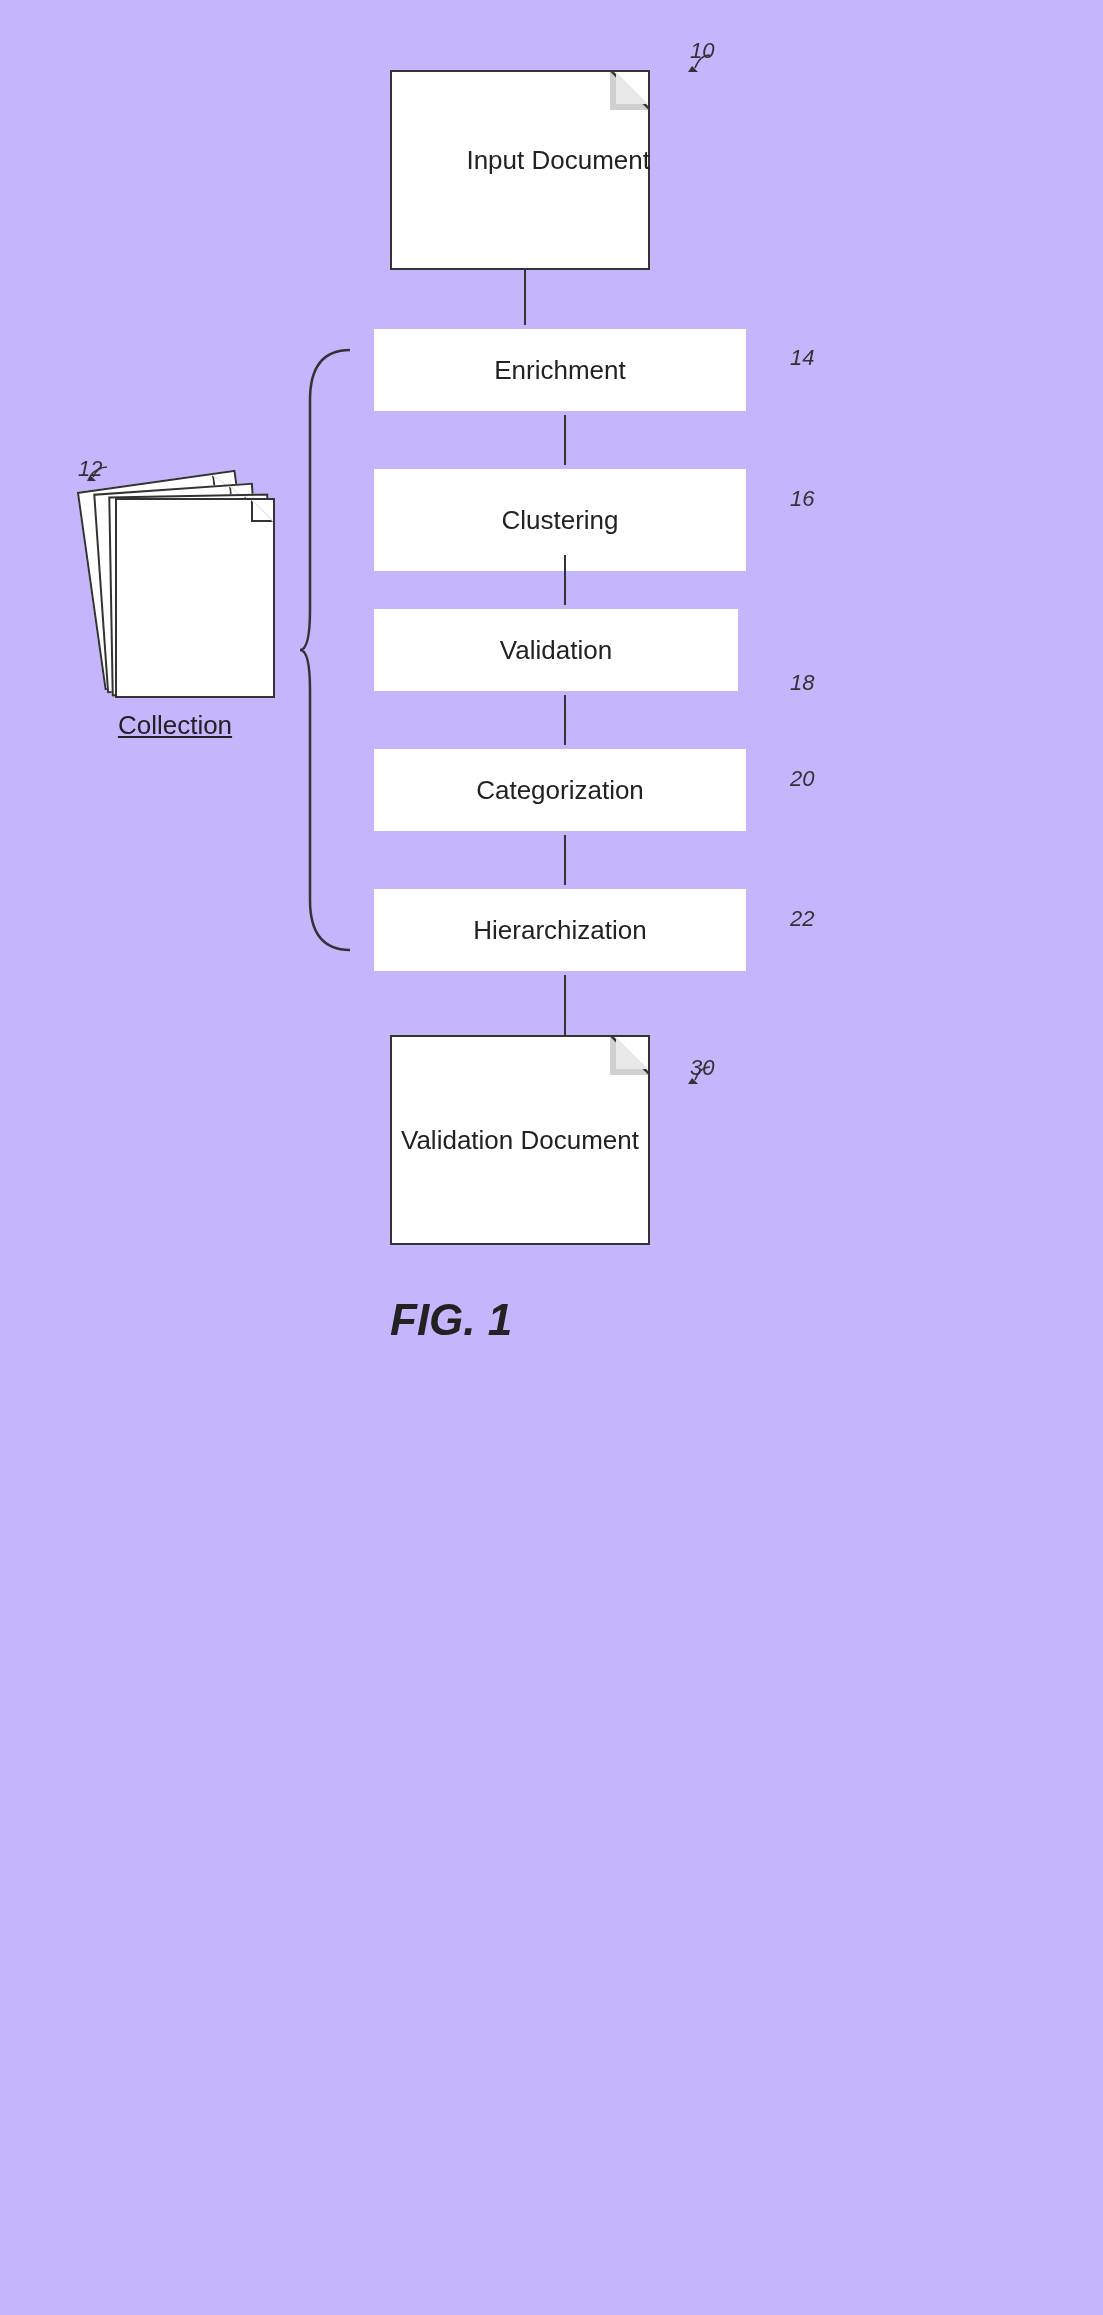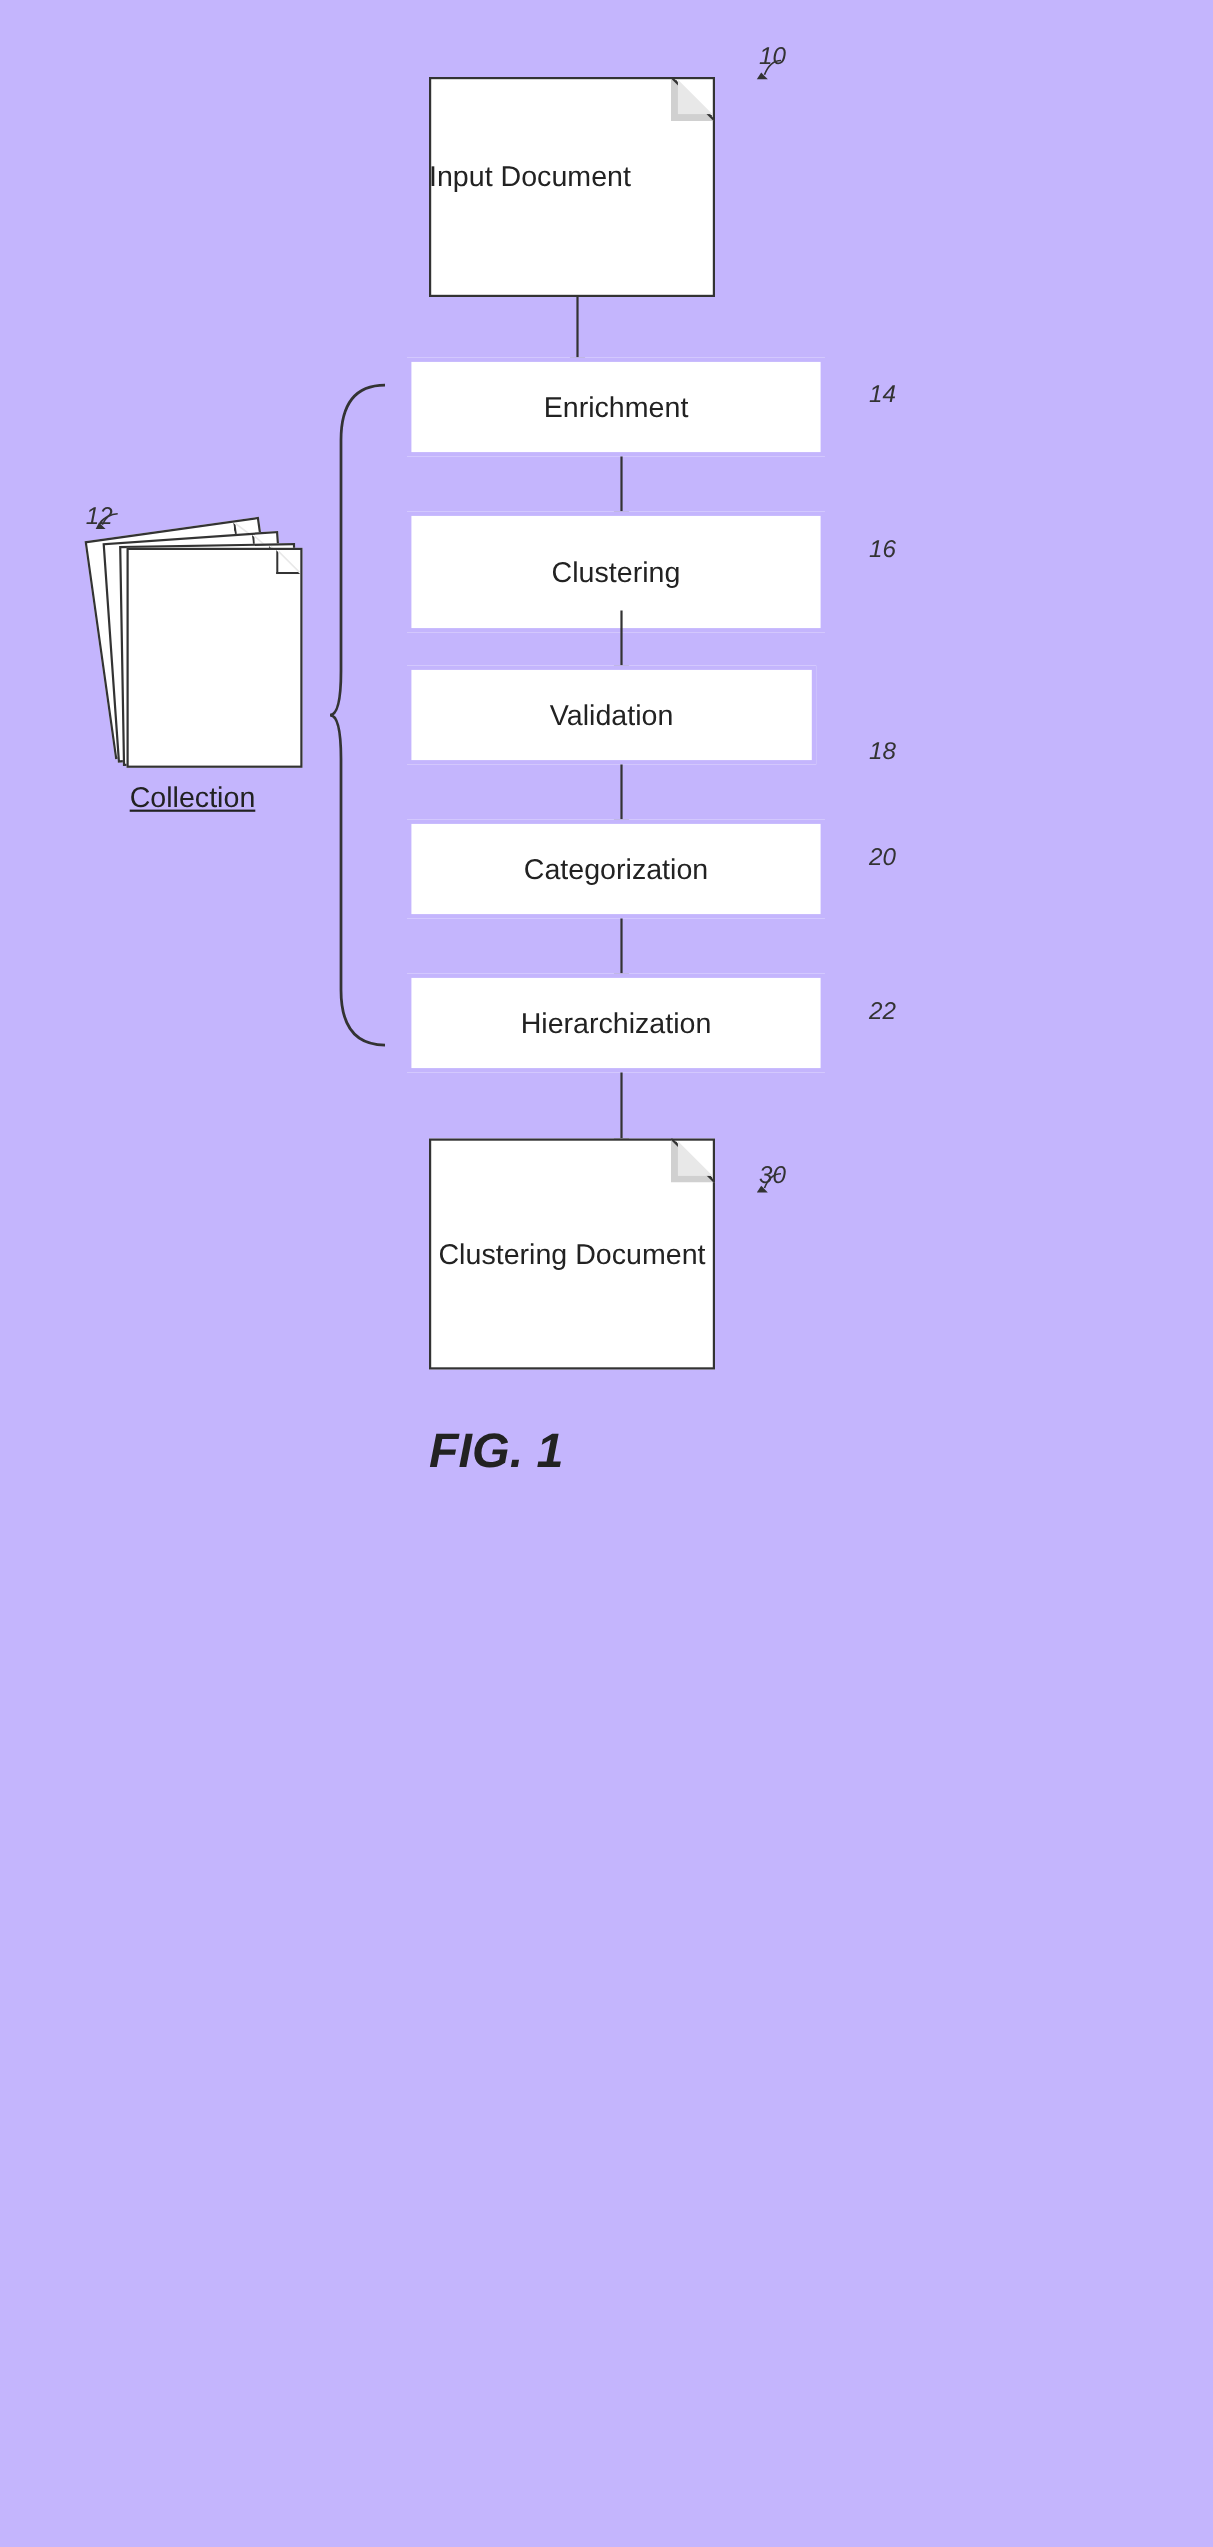--- a/index.html
+++ b/index.html
@@ -158,21 +158,21 @@
     <polygon points="12,16 18,22 8,22" fill="#333"></polygon>
   </svg>
 
   <div class="doc-shape" style="left: 390px; top: 70px; width: 260px; height: 200px;">
 
     <svg style="position:absolute; top:-2px; right:-2px; width:40px; height:40px;">
       <polygon points="0,0 40,40 0,40" fill="#d0d0d0"></polygon>
       <polyline points="0,0 40,40" stroke="#333" stroke-width="2" fill="none"></polyline>
     </svg>
   </div>
-  <div style="position:absolute; left:390px; top:70px; width:260px; height:180px; display:flex; align-items:center; justify-content:flex-start; pointer-events:none;">
+  <div style="position:absolute; left:390px; top:70px; width:260px; height:180px; display:flex; align-items:center; justify-content:flex-end; pointer-events:none;">
     <span class="box-label" style="position:relative; left:0; top:0; line-height:1.4;">Input
 Document</span>
   </div>
 
   <div class="arrow-down" style="left: 518px; top: 270px;">
     <div class="arrow-line" style="height: 55px;"></div>
     <div class="arrow-head"></div>
   </div>
 
   <svg style="position:absolute; left:295px; top:340px; width:70px; height:620px;">
@@ -250,19 +250,19 @@
     <polygon points="12,16 18,22 8,22" fill="#333"></polygon>
   </svg>
 
   <div class="doc-shape" style="left: 390px; top: 1035px; width: 260px; height: 210px;">
     <svg style="position:absolute; top:-2px; right:-2px; width:40px; height:40px;">
       <polygon points="0,0 40,40 0,40" fill="#d0d0d0"></polygon>
       <polyline points="0,0 40,40" stroke="#333" stroke-width="2" fill="none"></polyline>
     </svg>
   </div>
   <div style="position:absolute; left:390px; top:1035px; width:260px; height:210px; display:flex; align-items:center; justify-content:center; pointer-events:none;">
-    <span class="box-label" style="position:relative; left:0; top:0; line-height:1.4;">Clustering
+    <span class="box-label" style="position:relative; left:0; top:0; line-height:1.4;">Validation
 Document</span>
   </div>
 
   <span class="fig-label" style="left: 390px; top: 1295px;">FIG. 1</span>
 
 </div>
 
 </body></html>

